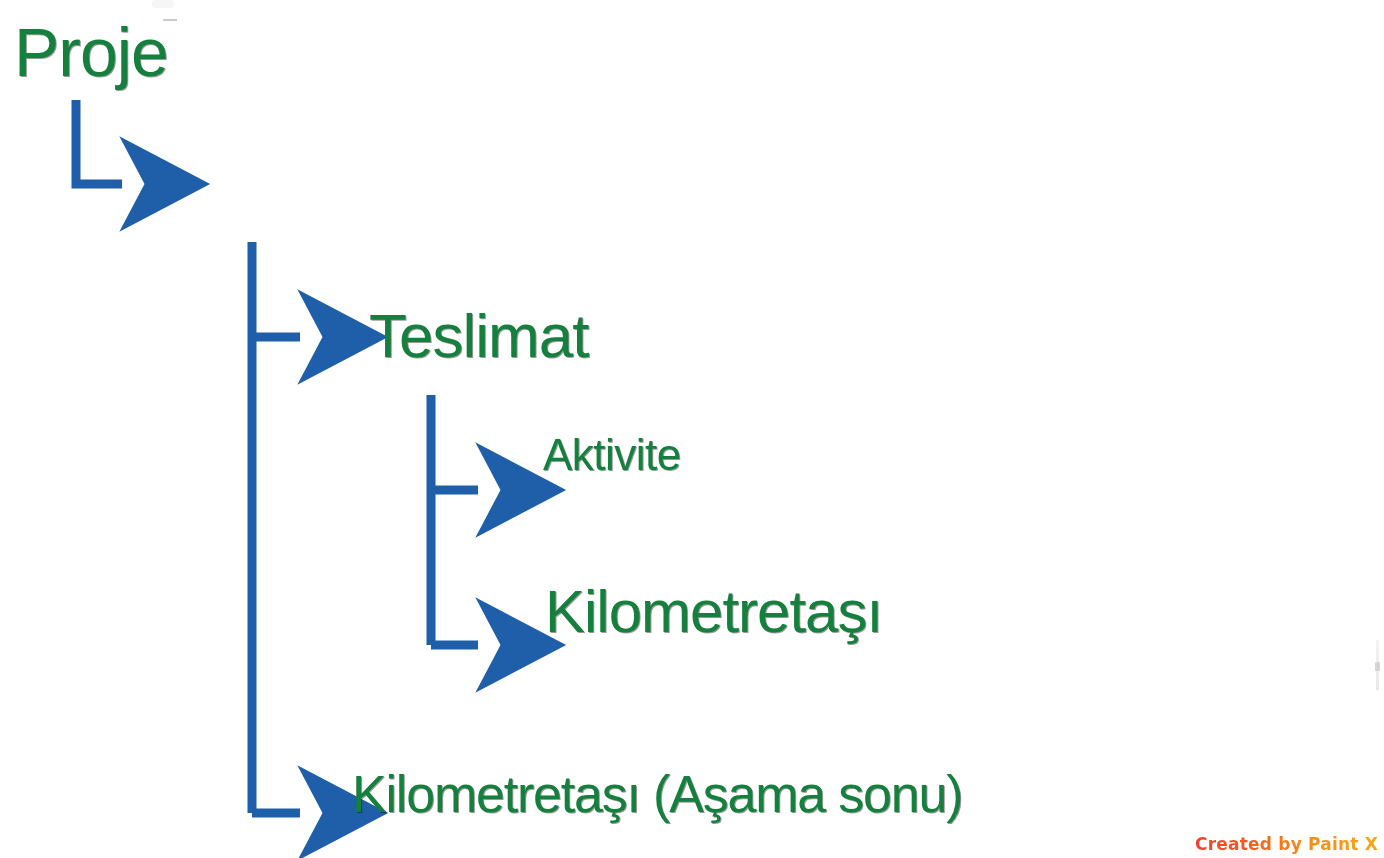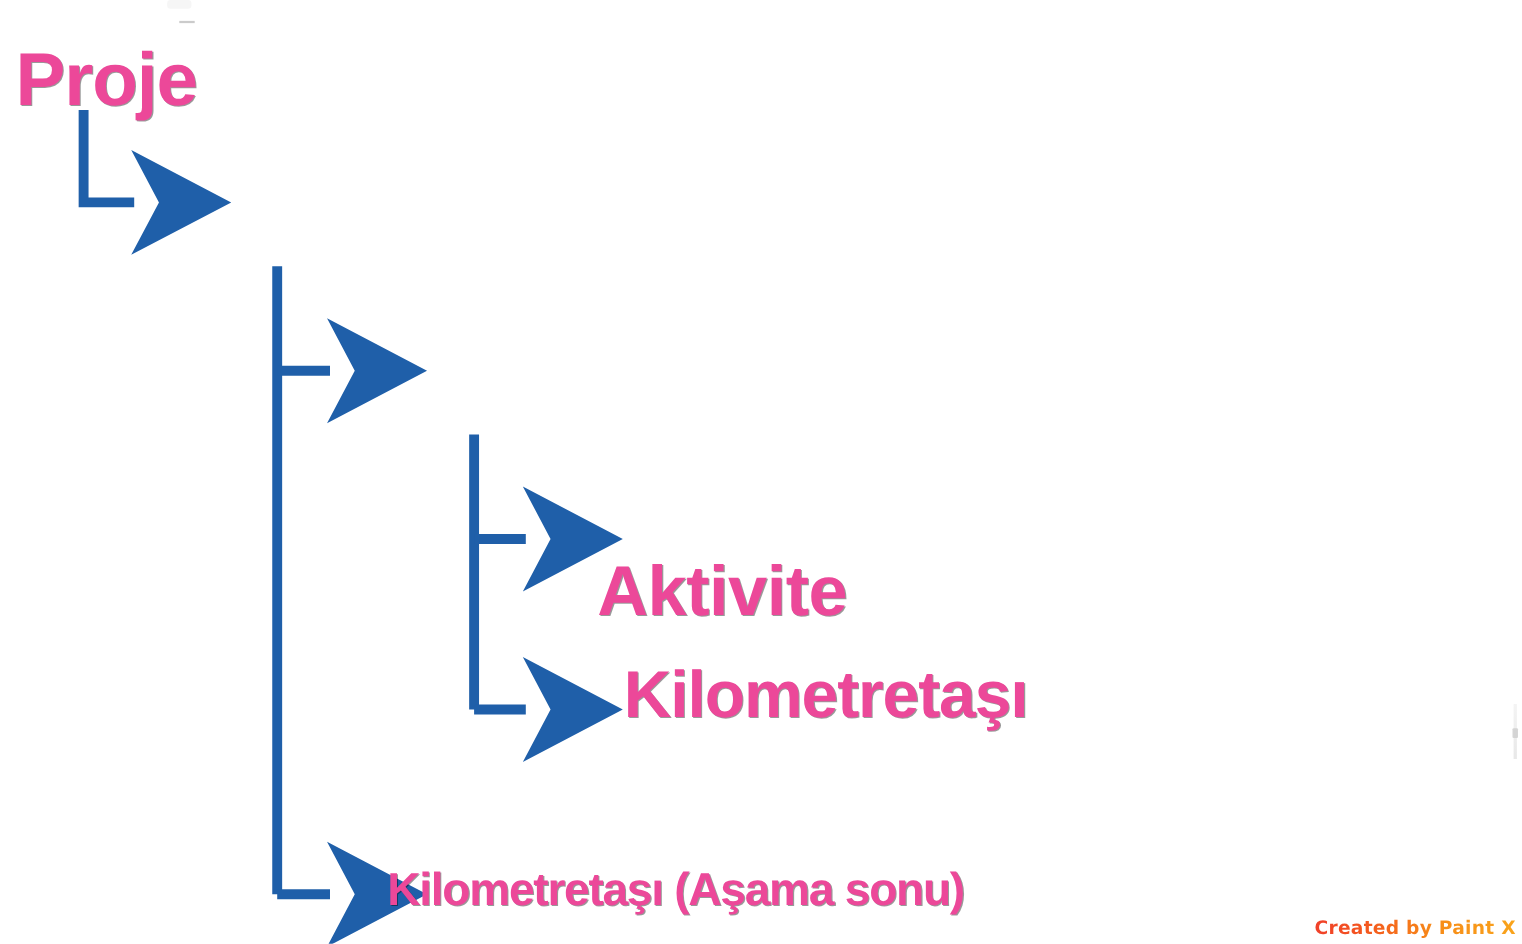--- a/index.html
+++ b/index.html
@@ -8,36 +8,35 @@
     background:#ffffff;
     font-family:"Liberation Sans","DejaVu Sans",sans-serif;
     overflow:hidden;
     position:relative;
   }
   #canvas{position:absolute;left:0;top:0;width:1384px;height:858px;}
   svg.conn{position:absolute;left:0;top:0;width:1384px;height:858px;pointer-events:none;}
 
   .node-label{
     position:absolute;
-    color:#ec4899;
-    font-weight:bold;
+    color:#15803d;
+    font-weight:normal;
     white-space:nowrap;
     letter-spacing:-0.5px;
     text-shadow:1px 1px 0 rgba(0,0,0,0.40);
     line-height:1;
-    margin-top:20px;
   }
 
   
   #n-proje      {left:14px;  top:18px;  font-size:68px; letter-spacing:-1px;}
   #n-wbs        {left:180px; top:150px; font-size:68px; letter-spacing:-1.5px;}
   #n-teslimat   {left:369px; top:305px; font-size:62px; letter-spacing:-1px;}
-  #n-aktivite   {left:543px; top:485px; font-size:64px; letter-spacing:-0.5px;}
-  #n-kilometre  {left:567px; top:582px; font-size:60px; letter-spacing:-1px;}
-  #n-kilometre2 {left:352px; top:768px; font-size:42px; letter-spacing:-1.2px;text-align:right;}
+  #n-aktivite   {left:543px; top:433px; font-size:44px; letter-spacing:-0.5px;}
+  #n-kilometre  {left:545px; top:582px; font-size:60px; letter-spacing:-1px;}
+  #n-kilometre2 {left:352px; top:768px; font-size:52px; letter-spacing:-1.2px;text-align:right;}
 
   
   #edge-artifact{
     position:absolute;left:1376px;top:640px;width:3px;height:50px;
     background:linear-gradient(#f4f4f4,#e8e8e8);
   }
   #edge-artifact-dot{
     position:absolute;left:1375px;top:662px;width:5px;height:9px;
     background:#cfcfcf;border-radius:1px;opacity:.85;
   }
@@ -100,20 +99,21 @@
     </g>
 
     <g>
       <path d="M 431 645 L 478 645" fill="none" stroke="#1F5FA9" stroke-width="9" marker-end="url(#ah)"></path>
     </g>
   </svg>
 
   <div class="node-label" id="n-proje">Proje</div>
 
 
+  <div class="node-label" id="n-teslimat">Teslimat</div>
 
   <div class="node-label" id="n-aktivite">Aktivite</div>
 
   <div class="node-label" id="n-kilometre">Kilometretaşı</div>
 
   <div class="node-label" id="n-kilometre2">Kilometretaşı (Aşama sonu)</div>
 
   <div id="top-smudge"></div>
   <div id="top-speck"></div>
   <div id="edge-artifact"></div>

